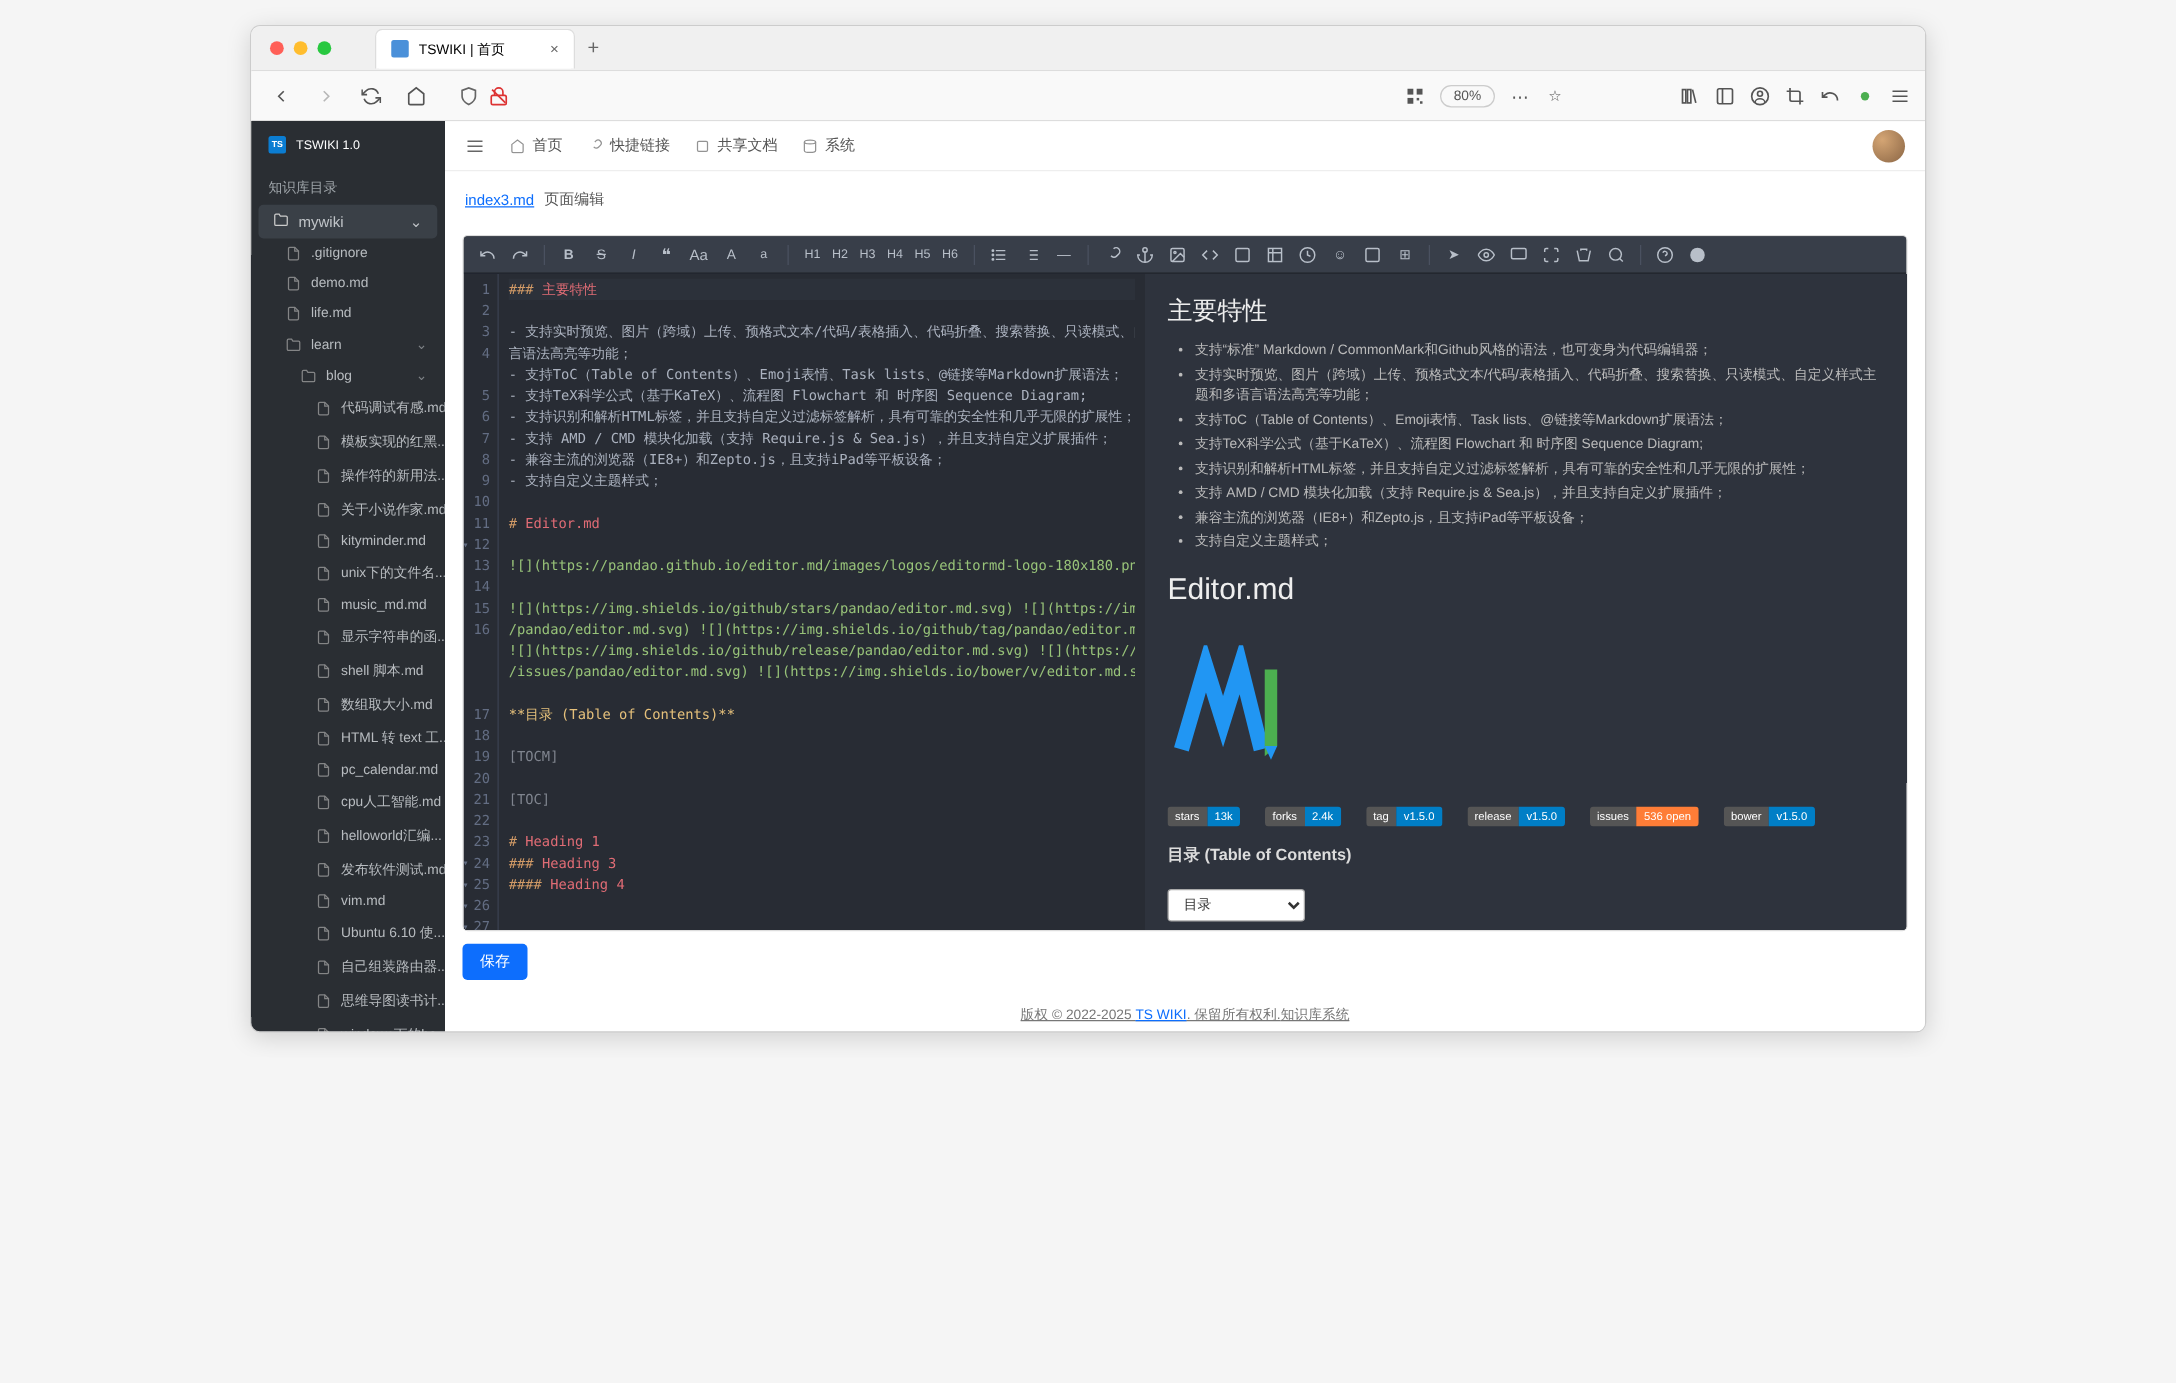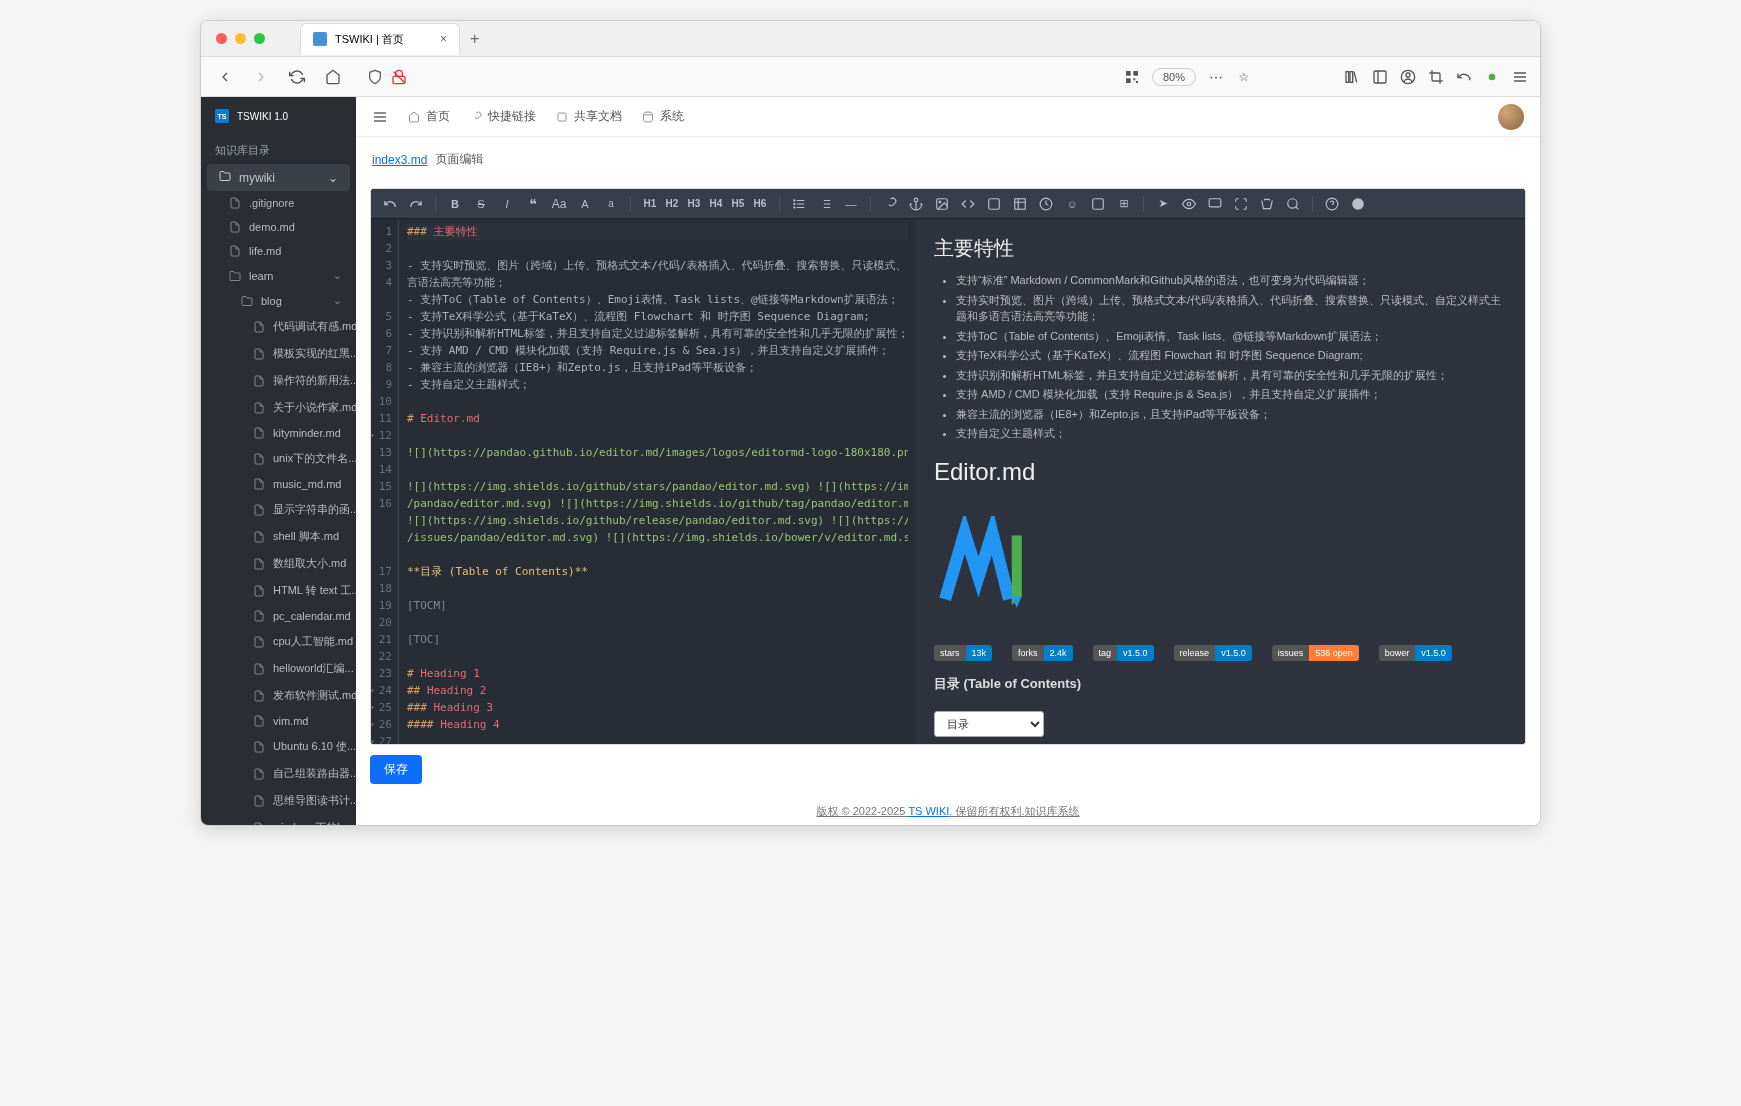--- a/index.html
+++ b/index.html
@@ -49,21 +49,21 @@
     
     .content { flex: 1; padding: 14px; display: flex; flex-direction: column; gap: 10px; overflow: hidden; position: relative; }
     .breadcrumb { display: flex; align-items: center; gap: 8px; font-size: 12px; padding: 0 2px 10px; }
     .breadcrumb a { color: #0d6efd; text-decoration: underline; }
     .breadcrumb span { color: #555; }
     
     .editor-wrap { flex: 1; background: #282c34; border-radius: 4px; display: flex; flex-direction: column; overflow: hidden; border: 1px solid #ddd; }
     .ed-toolbar { height: 30px; background: #383e49; display: flex; align-items: center; padding: 0 8px; gap: 4px; border-bottom: 1px solid #1e2228; }
     .ed-btn { width: 22px; height: 22px; display: flex; align-items: center; justify-content: center; color: #b8bfc9; cursor: pointer; font-size: 11px; }
     .ed-sep { width: 1px; height: 16px; background: #4a5160; margin: 0 4px; }
-    .ed-btn.hd { font-weight: bold; font-size: 10px; }
+    .ed-btn.hd { font-weight: normal; font-size: 10px; }
     .ed-btn svg { width: 14px; height: 14px; }
     
     .ed-panes { flex: 1; display: flex; overflow: hidden; font-family: Consolas, Monaco, monospace; font-size: 11px; }
     .code-pane { width: 545px; display: flex; background: #282c34; overflow: hidden; }
     .gutter { width: 28px; background: #282c34; color: #636d83; text-align: right; padding: 4px 6px 4px 0; line-height: 17px; border-right: 1px solid #3a4050; }
     .gutter .gl { height: 17px; display:flex; align-items:center; justify-content:flex-end; gap:4px; }
     .gfold { color: #636d83; font-size: 8px; }
     .code { flex: 1; padding: 4px 8px; color: #abb2bf; line-height: 17px; overflow: hidden; }
     .code-line { height: 17px; white-space: pre; overflow: hidden; }
     .t-hash { color: #d19a66; }
@@ -714,21 +714,20 @@
                   <div class="code-line"><span class="t-str">![](https://img.shields.io/github/release/pandao/editor.md.svg) ![](https://img.shields.io/github</span></div>
                   <div class="code-line"><span class="t-str">/issues/pandao/editor.md.svg) ![](https://img.shields.io/bower/v/editor.md.svg)</span></div>
                   <div class="code-line"></div>
                   <div class="code-line"><span class="t-yellow">**目录 (Table of Contents)**</span></div>
                   <div class="code-line"></div>
                   <div class="code-line"><span class="t-comm">[TOCM]</span></div>
                   <div class="code-line"></div>
                   <div class="code-line"><span class="t-comm">[TOC]</span></div>
                   <div class="code-line"></div>
                   <div class="code-line"><span class="t-hash"># </span><span class="t-red">Heading 1</span></div>
-                  <div class="code-line"><span class="t-hash">## </span><span class="t-red">Heading 2</span></div>
                   <div class="code-line"><span class="t-hash">### </span><span class="t-red">Heading 3</span></div>
                   <div class="code-line"><span class="t-hash">#### </span><span class="t-red">Heading 4</span></div>
                 </div>
             </div>
             <div class="preview-pane">
               <h2>主要特性</h2>
               <ul id="features-list">
                   <li>支持“标准” Markdown / CommonMark和Github风格的语法，也可变身为代码编辑器；</li>
                   <li>支持实时预览、图片（跨域）上传、预格式文本/代码/表格插入、代码折叠、搜索替换、只读模式、自定义样式主题和多语言语法高亮等功能；</li>
                   <li>支持ToC（Table of Contents）、Emoji表情、Task lists、@链接等Markdown扩展语法；</li>

